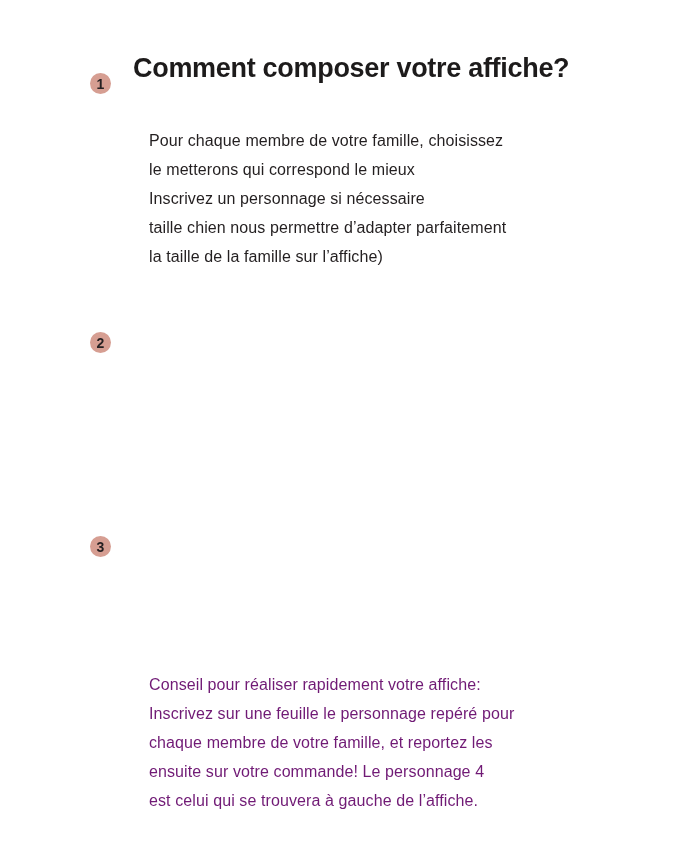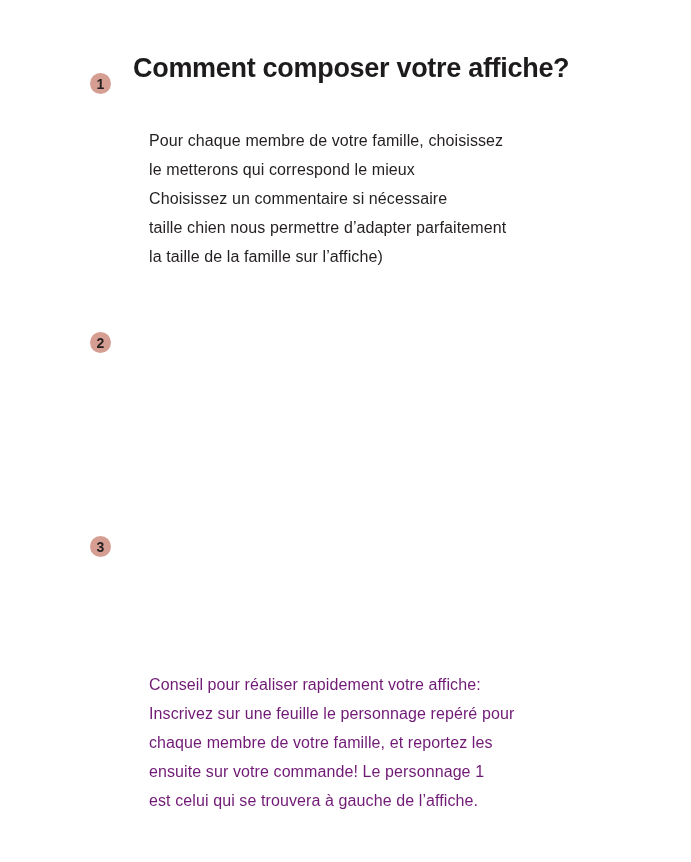--- a/index.html
+++ b/index.html
@@ -65,30 +65,30 @@
 <body>
 
 <div class="page">
 
   <h1 class="title">Comment composer votre affiche?</h1>
 
   <div class="badge badge-1">1</div>
   <div class="para para-1">
     <div class="line">Pour chaque membre de votre famille, choisissez</div>
     <div class="line">le metterons qui correspond le mieux</div>
-    <div class="line">Choisissez un commentaire si nécessaire</div>
+    <div class="line">Inscrivez un personnage si nécessaire</div>
     <div class="line">taille chien nous permettre d’adapter parfaitement</div>
     <div class="line">la taille de la famille sur l’affiche)</div>
   </div>
 
   <div class="badge badge-2">2</div>
 
   <div class="badge badge-3">3</div>
 
   <div class="para tip">
     <div class="line">Conseil pour réaliser rapidement votre affiche:</div>
     <div class="line">Inscrivez sur une feuille le personnage repéré pour</div>
     <div class="line">chaque membre de votre famille, et reportez les</div>
-    <div class="line">ensuite sur votre commande! Le personnage 1</div>
+    <div class="line">ensuite sur votre commande! Le personnage 4</div>
     <div class="line">est celui qui se trouvera à gauche de l’affiche.</div>
   </div>
 
 </div>
 
 </body></html>

